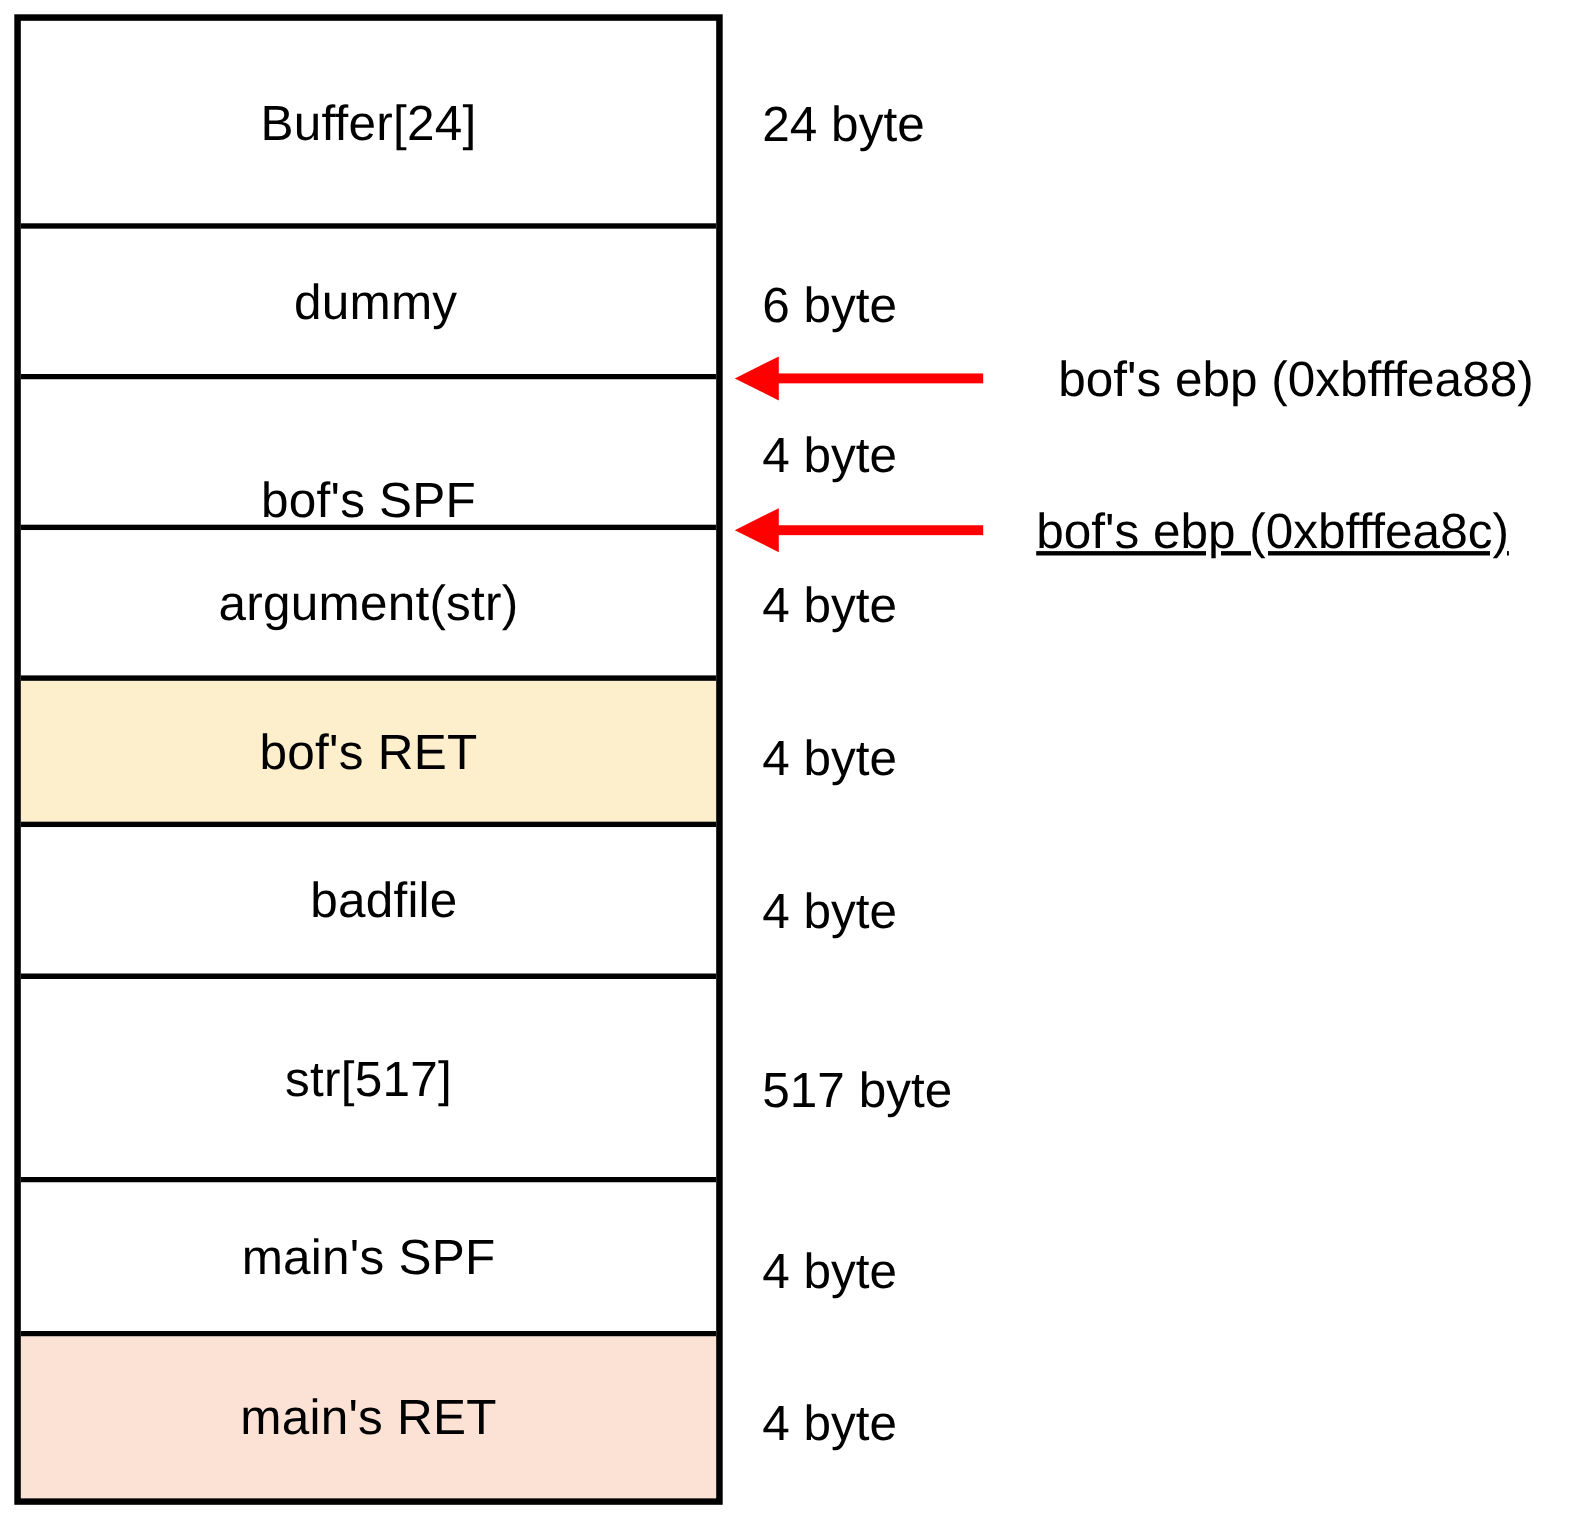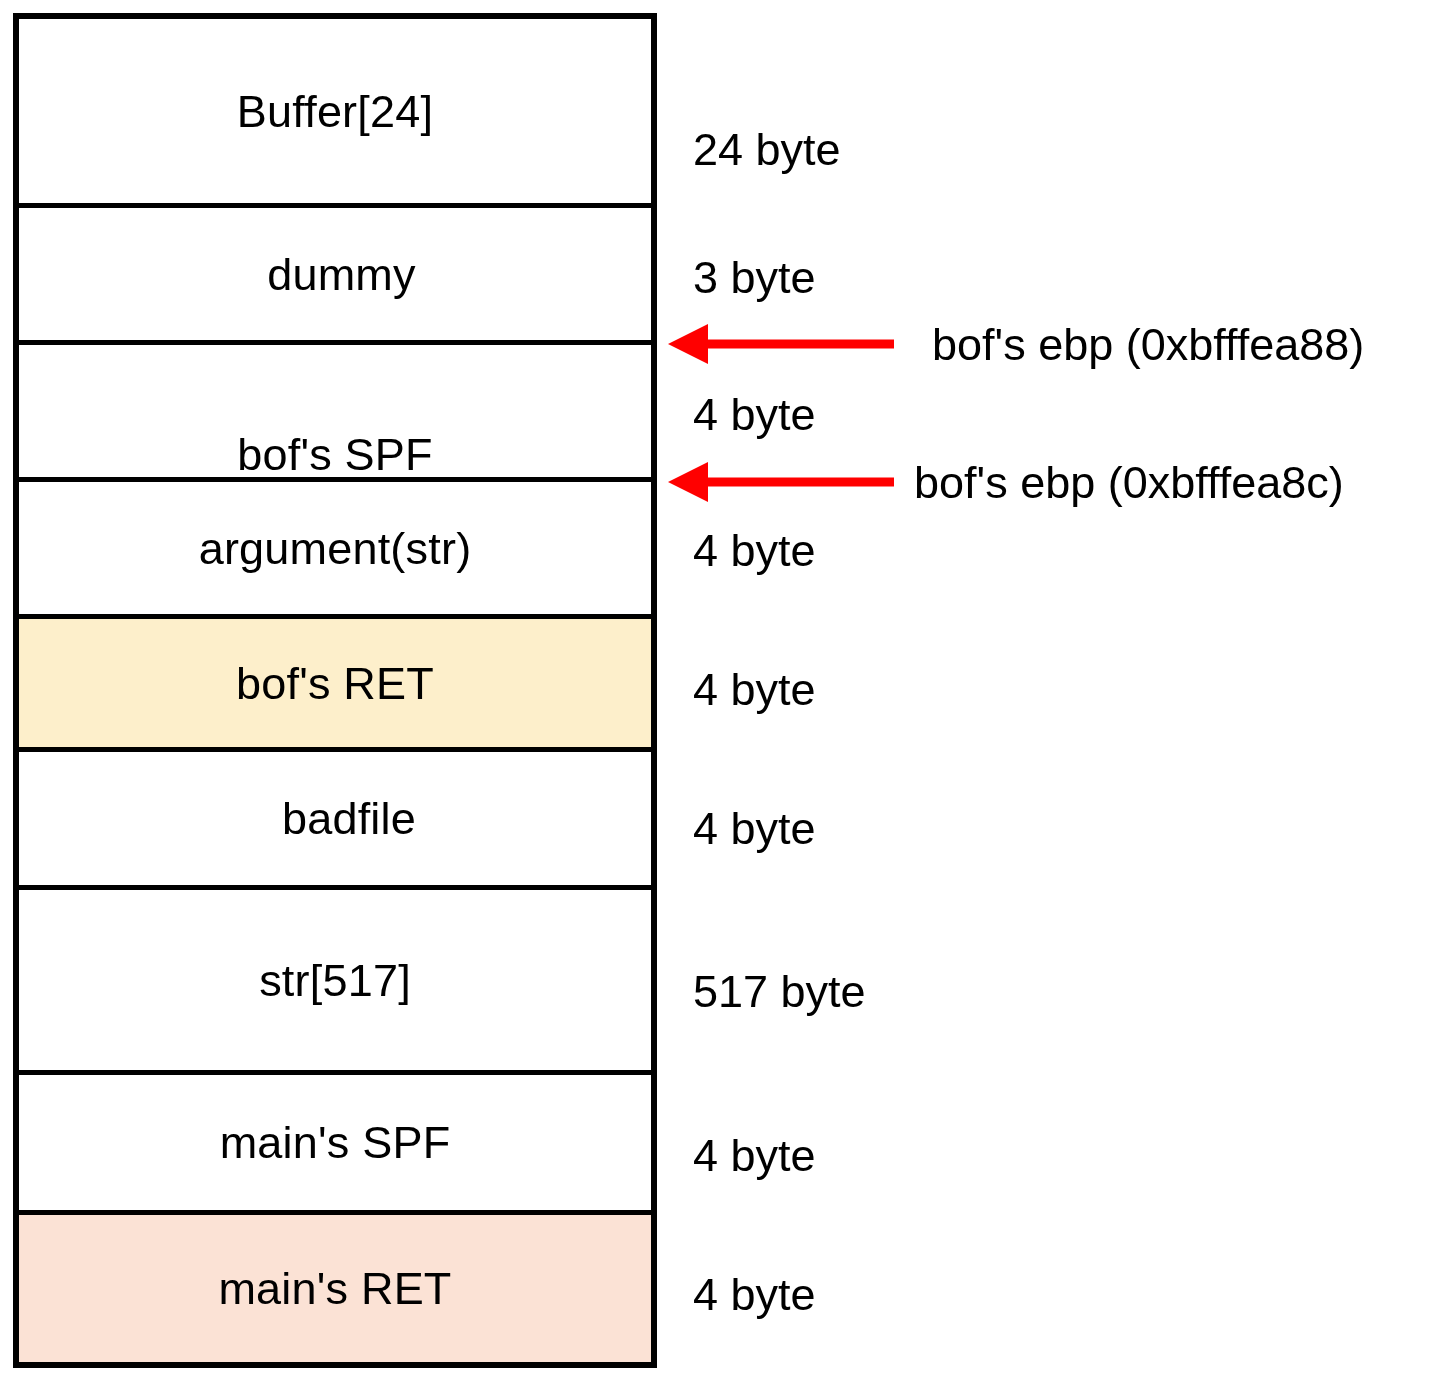--- a/index.html
+++ b/index.html
@@ -120,39 +120,39 @@
     <div class="stack-row" style="height:140px;">
       <span class="cell-label">main's SPF</span>
     </div>
 
     <div class="stack-row" style="height:147px; background:#FBE2D5;">
       <span class="cell-label">main's RET</span>
     </div>
 
   </div>
 
-  <div class="size-label" style="top:113px;margin-top:36px;">24 byte</div>
-  <div class="size-label" style="top:277px;">3 byte</div>
+  <div class="size-label" style="top:113px;">24 byte</div>
+  <div class="size-label" style="top:277px;">6 byte</div>
   <div class="size-label" style="top:414px;">4 byte</div>
   <div class="size-label" style="top:550px;">4 byte</div>
   <div class="size-label" style="top:689px;">4 byte</div>
   <div class="size-label" style="top:828px;">4 byte</div>
   <div class="size-label" style="top:991px;">517 byte</div>
   <div class="size-label" style="top:1155px;">4 byte</div>
   <div class="size-label" style="top:1294px;">4 byte</div>
 
   <div class="pointer" style="left:668px; top:344px;">
     <svg class="arrow-svg" width="226" height="44" viewBox="0 0 226 44" xmlns="http://www.w3.org/2000/svg">
       <polygon points="0,22 40,2 40,42" fill="#FF0000"></polygon>
       <rect x="36" y="17.5" width="190" height="9" fill="#FF0000"></rect>
     </svg>
-    <span class="pointer-text" style="margin-left:38px;">bof's ebp (0xbfffea88)</span>
+    <span class="pointer-text" style="margin-left:68px;">bof's ebp (0xbfffea88)</span>
   </div>
 
   <div class="pointer" style="left:668px; top:482px;">
     <svg class="arrow-svg" width="226" height="44" viewBox="0 0 226 44" xmlns="http://www.w3.org/2000/svg">
       <polygon points="0,22 40,2 40,42" fill="#FF0000"></polygon>
       <rect x="36" y="17.5" width="190" height="9" fill="#FF0000"></rect>
     </svg>
-    <span class="pointer-text" style="margin-left:20px;">bof's ebp (0xbfffea8c)</span>
+    <span class="pointer-text" style="margin-left:48px;text-decoration:underline;">bof's ebp (0xbfffea8c)</span>
   </div>
 
 </div>
 
 </body></html>

